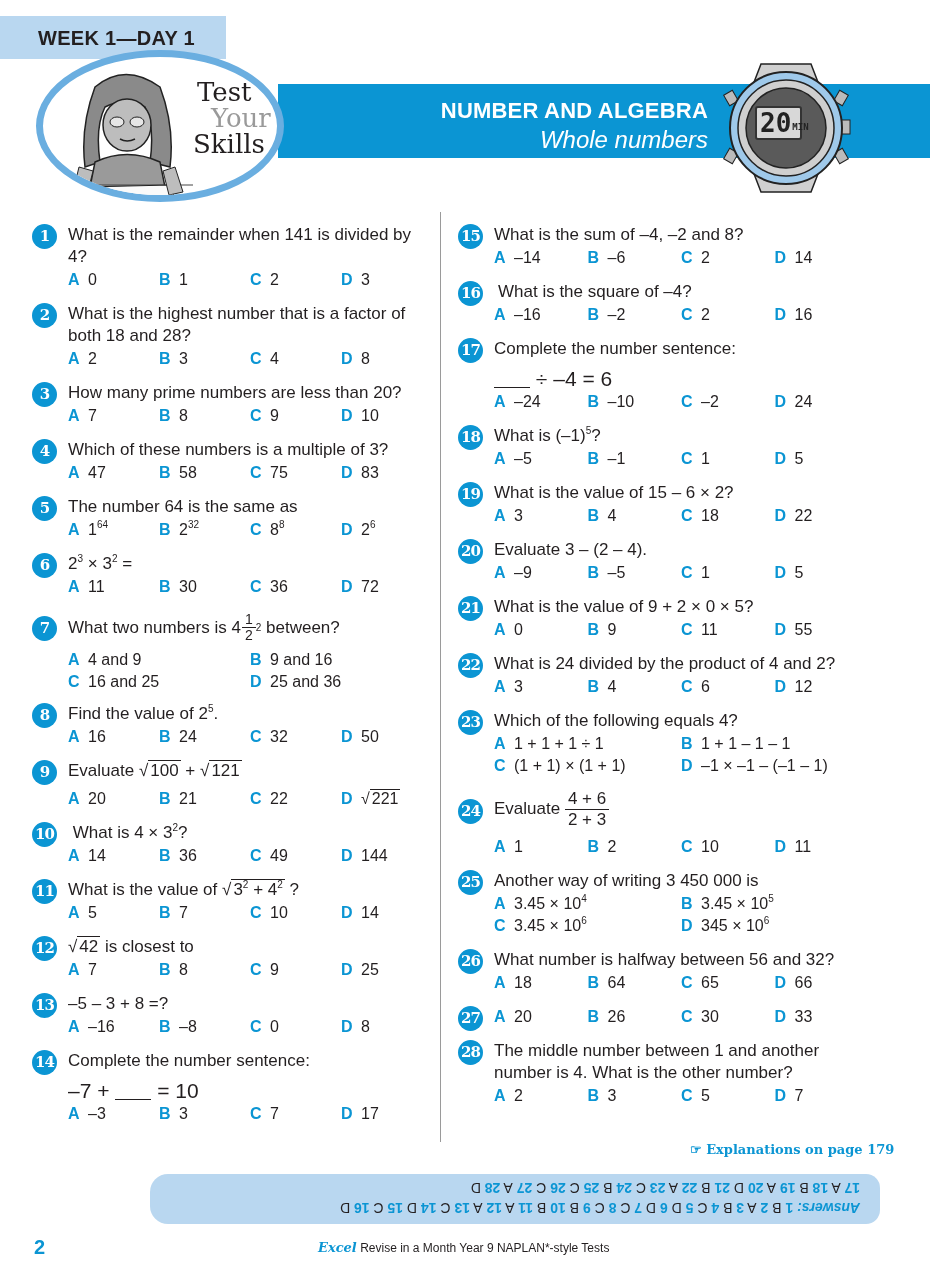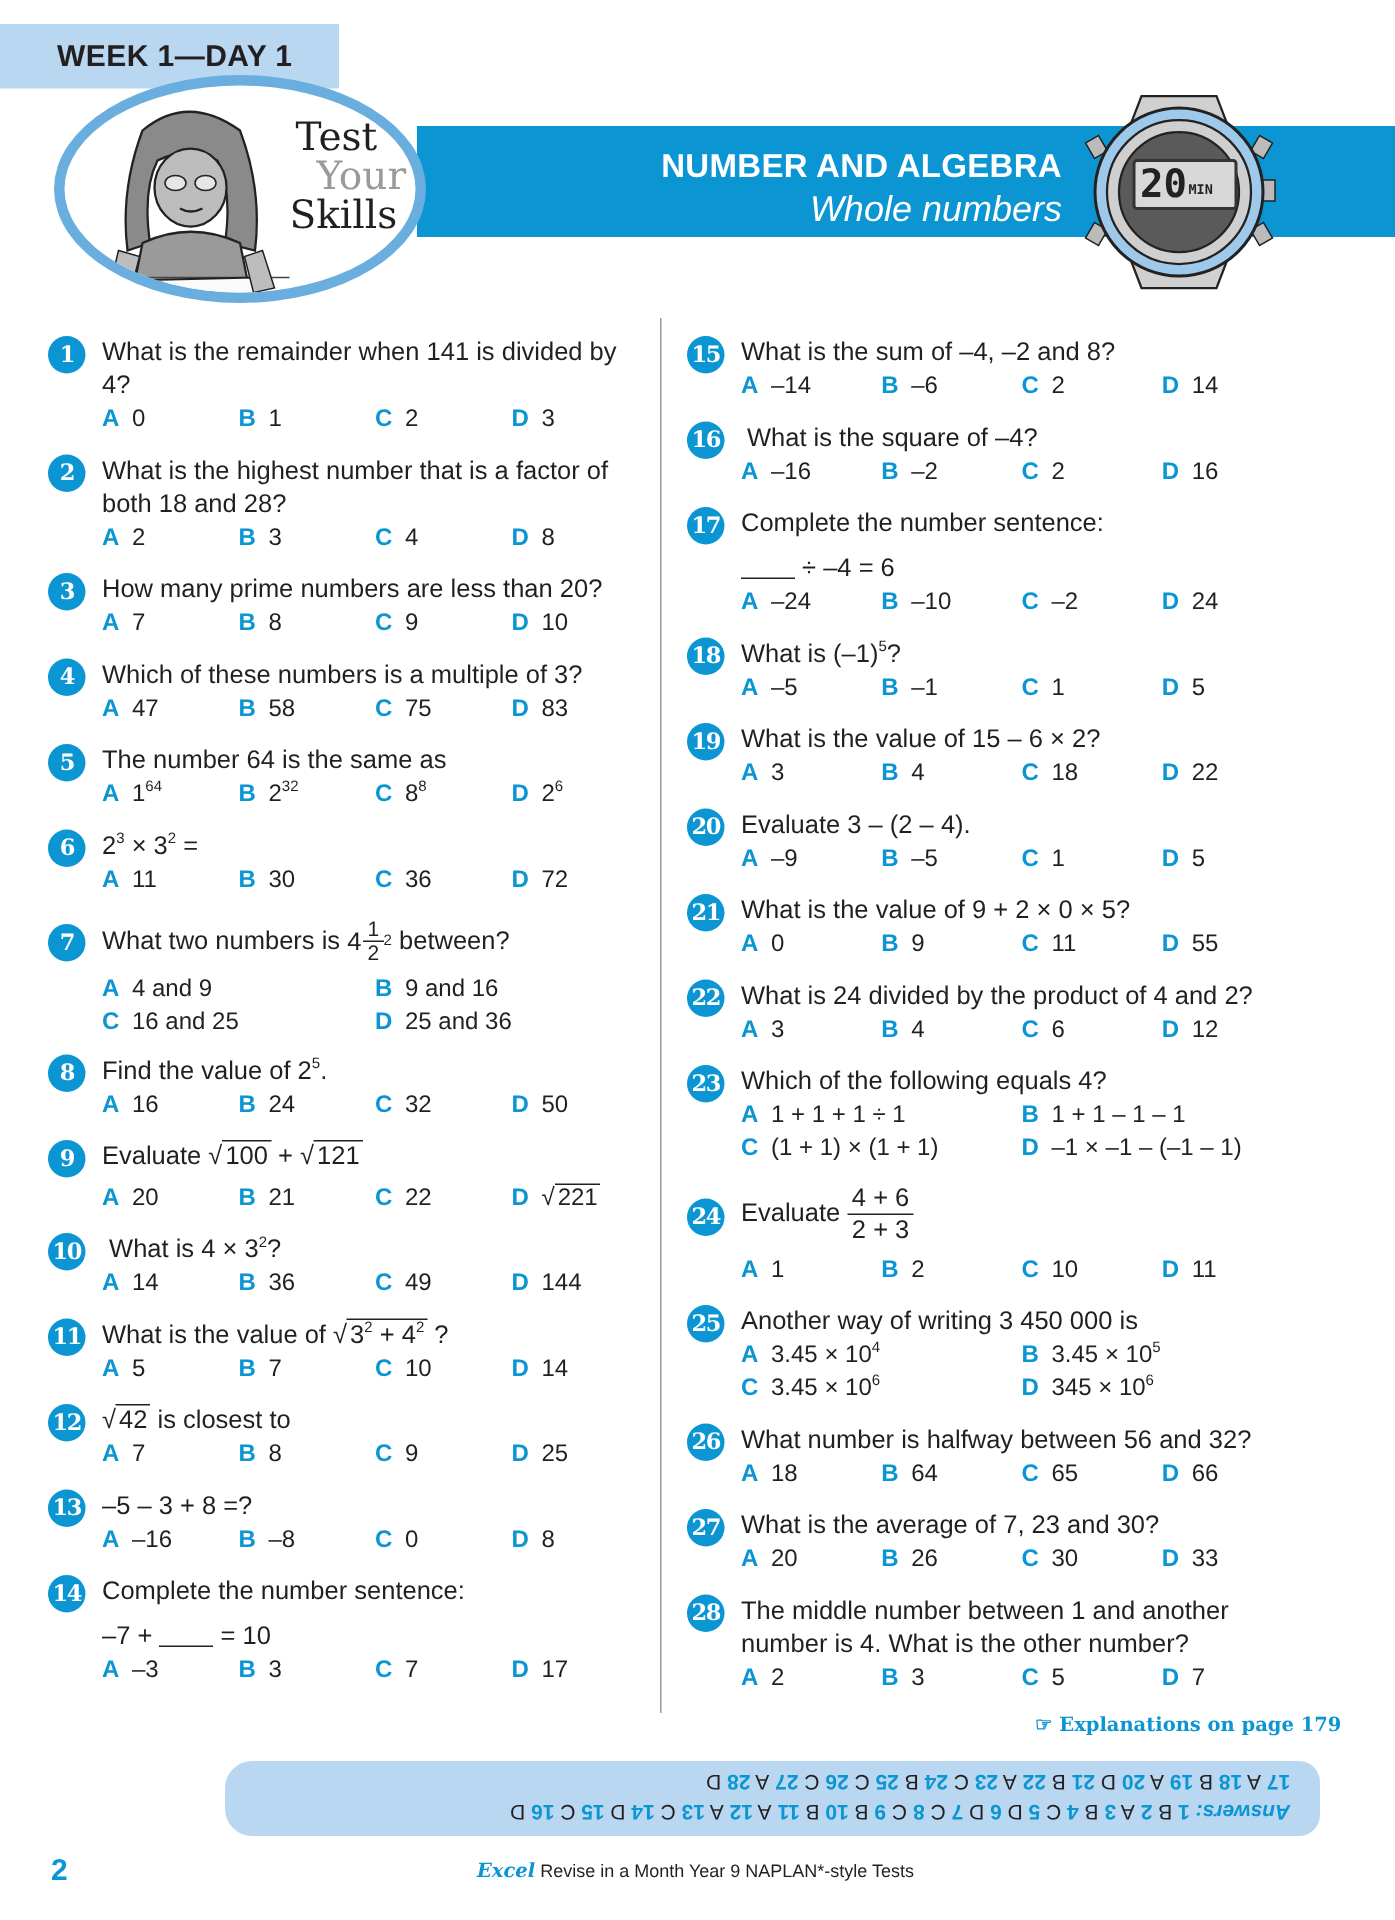--- a/index.html
+++ b/index.html
@@ -33,21 +33,21 @@
   .logo-text {
     position: absolute; left: 150px; top: 22px; font-family: "DejaVu Serif", serif;
     font-weight: normal; line-height: 26px; font-size: 26px;
   }
   .logo-text .l1 { color: #231f20; display: block; padding-left: 4px; }
   .logo-text .l2 { color: #9a9a9a; display: block; padding-left: 18px; }
   .logo-text .l3 { color: #231f20; display: block; }
 
   .watch { position: absolute; left: 716px; top: 62px; }
   .watch-display {
-    position: absolute; left: 755px; top: 106px; width: 70px; height: 34px;
+    position: absolute; left: 755px; top: 106px; width: 47px; height: 34px;
     background: #d8d8d8; border: 2px solid #333; border-radius: 3px;
     font-family: "DejaVu Sans Mono", monospace; font-size: 26px; font-weight: bold;
     color: #222; padding-left: 3px; line-height: 30px;
   }
   .watch-display .unit { font-size: 9px; font-weight: bold; vertical-align: 2px; margin-left: 1px; }
 
   .divider {
     position: absolute; left: 440px; top: 212px; width: 1px; height: 930px; background: #9a9a9a;
   }
 
@@ -55,21 +55,21 @@
   .col.left { left: 32px; }
   .col.right { left: 458px; width: 410px; }
 
   .q { position: relative; padding-left: 36px; margin-bottom: 12px; }
   .q-num {
     position: absolute; left: 0; top: 0; width: 25px; height: 25px; border-radius: 50%;
     background: #0b95d3; color: #fff; font-weight: bold; font-size: 15px;
     text-align: center; line-height: 25px; font-family: "DejaVu Serif", serif; letter-spacing: -1px;
   }
   .q-text { font-size: 17px; line-height: 22px; color: #231f20; }
-  .q-extra { font-size: 17px; line-height: 22px; margin-top: 8px; }
+  .q-extra { font-size: 21px; line-height: 22px; margin-top: 8px; }
   .opts { display: flex; flex-wrap: wrap; margin-top: 1px; }
   .opt { font-size: 16px; line-height: 22px; width: 25%; white-space: nowrap; }
   .opts.two .opt { width: 50%; }
   .opt .letter { color: #0b95d3; font-weight: bold; display: inline-block; width: 20px; }
   sup { font-size: 10px; vertical-align: 7px; line-height: 0; }
   .blank { display: inline-block; width: 36px; border-bottom: 1px solid #231f20; height: 14px; vertical-align: -2px; }
   .sqrt { display: inline-block; }
   .sqrt .rad { border-top: 1.5px solid #231f20; padding: 0 2px; }
   .frac { display: inline-block; vertical-align: middle; text-align: center; font-size: 17px; line-height: 20px; }
   .frac .num { display: block; border-bottom: 1px solid #231f20; padding: 0 3px; }
@@ -441,21 +441,20 @@
     <div class="opts">
       <div class="opt"><span class="letter">A</span><span>18</span></div>
       <div class="opt"><span class="letter">B</span><span>64</span></div>
       <div class="opt"><span class="letter">C</span><span>65</span></div>
       <div class="opt"><span class="letter">D</span><span>66</span></div>
     </div>
   </div>
 
   <div class="q">
     <div class="q-num">27</div>
-    <div class="q-text">What is the average of 7, 23 and 30?</div>
     <div class="opts">
       <div class="opt"><span class="letter">A</span><span>20</span></div>
       <div class="opt"><span class="letter">B</span><span>26</span></div>
       <div class="opt"><span class="letter">C</span><span>30</span></div>
       <div class="opt"><span class="letter">D</span><span>33</span></div>
     </div>
   </div>
 
   <div class="q">
     <div class="q-num">28</div>

